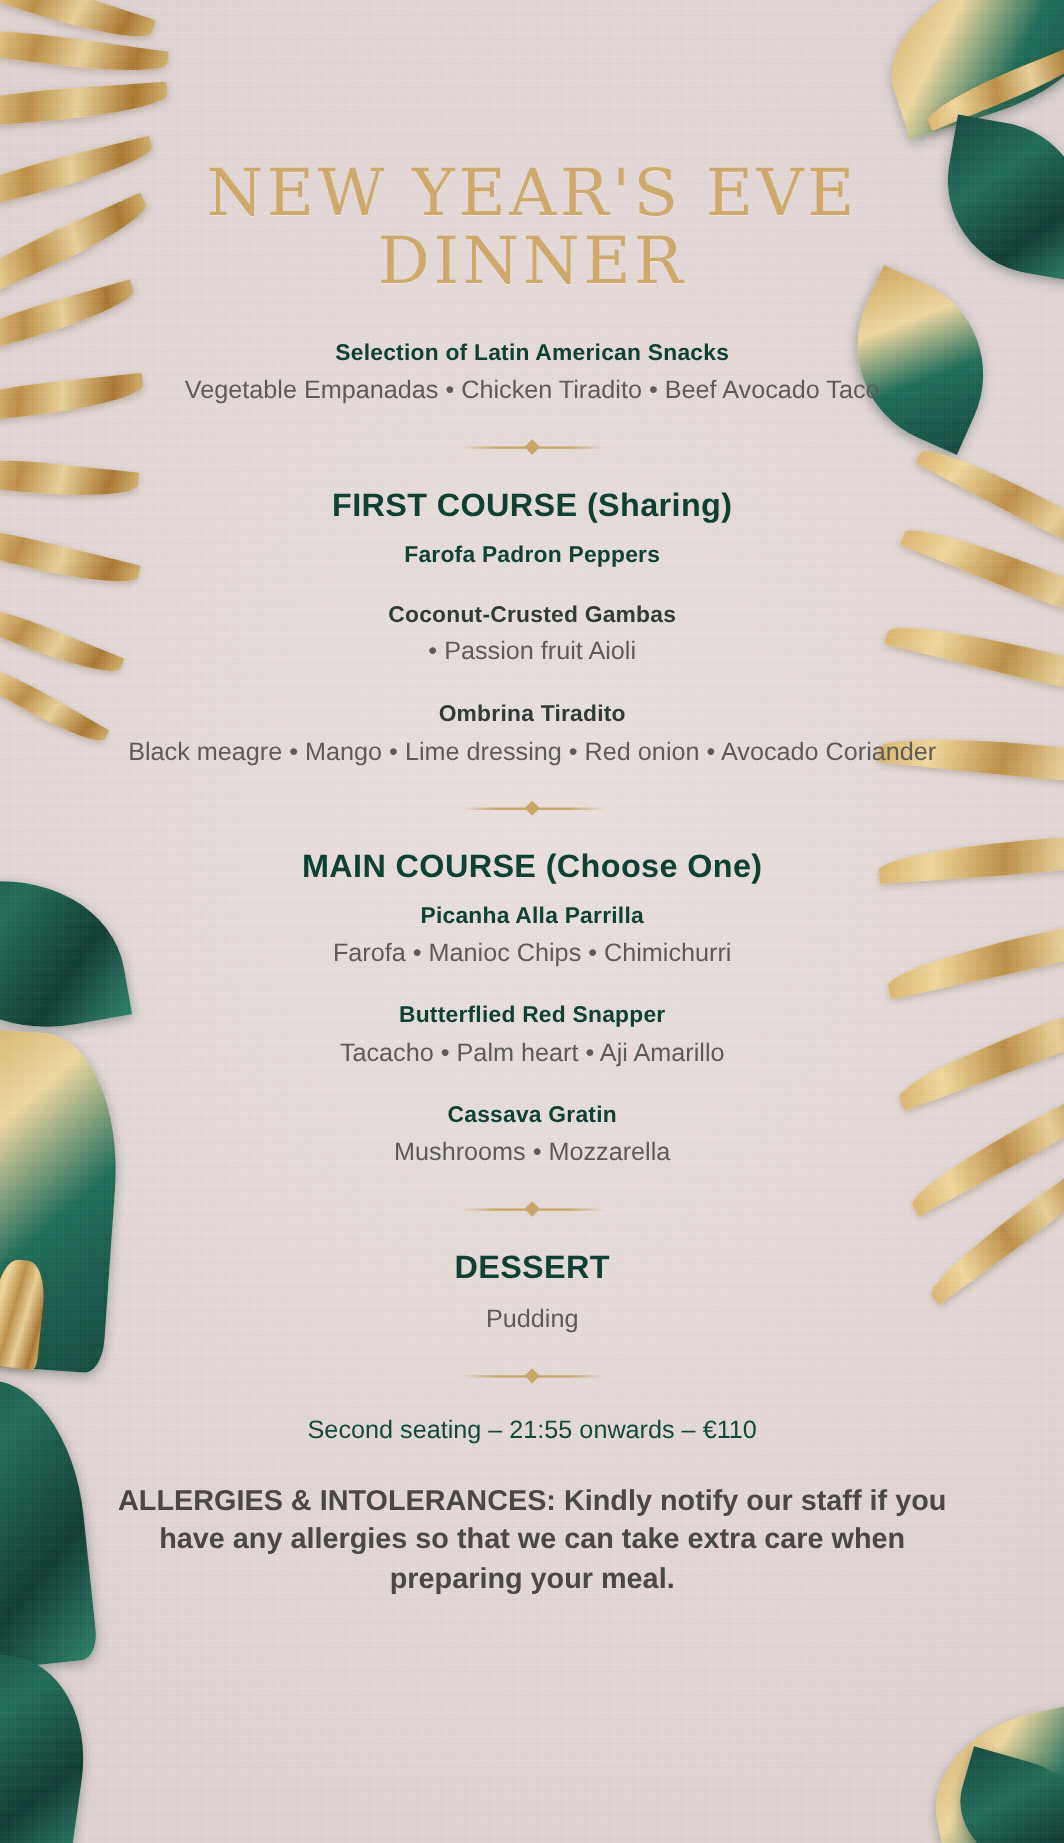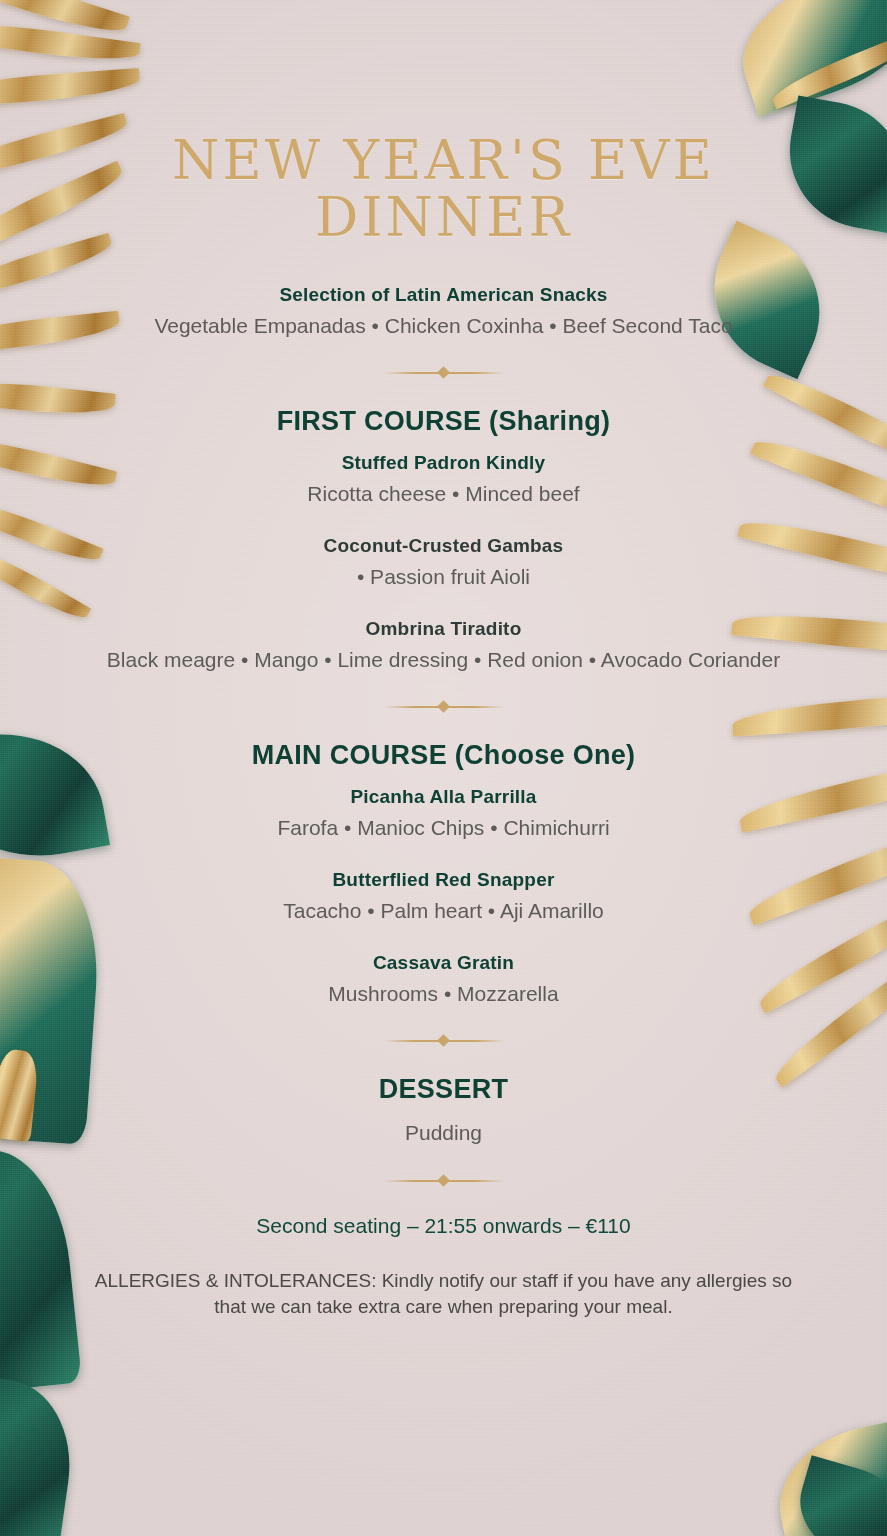--- a/index.html
+++ b/index.html
@@ -126,23 +126,23 @@
   .seating {
     margin-top: 14px;
     color: #11483a;
     font-size: 21px;
     line-height: 1.55;
     font-weight: 500;
   }
   .allergy {
     margin-top: 26px;
     color: #4a4846;
-    font-size: 19px;
+    font-size: 24px;
     line-height: 1.35;
-    font-weight: 400;
+    font-weight: 700;
     padding: 0 20px;
   }
 </style>
 </head>
 <body>
 
 <div class="page">
 
   <div class="frond thin" style="left:-40px; top:-10px; width:170px; height:26px; transform:rotate(18deg);"></div>
   <div class="frond thin" style="left:-50px; top:30px; width:190px; height:24px; transform:rotate(8deg);"></div>
@@ -184,31 +184,30 @@
 
   <div class="content">
 
     <h1 class="menu-title">
       <span>New Year's Eve</span>
       <span class="line2">Dinner</span>
     </h1>
 
     <div class="section">
       <div class="dish-name">Selection of Latin American Snacks</div>
-      <div class="dish-desc">Vegetable Empanadas • Chicken Coxinha • Beef Second Taco</div>
+      <div class="dish-desc">Vegetable Empanadas • Chicken Tiradito • Beef Avocado Taco</div>
     </div>
 
     <div class="divider"></div>
 
     <div class="section">
       <div class="course-heading">FIRST COURSE (Sharing)</div>
 
       <div class="group first">
-        <div class="dish-name">Stuffed Padron Kindly</div>
-        <div class="dish-desc">Ricotta cheese • Minced beef</div>
+        <div class="dish-name">Farofa Padron Peppers</div>
       </div>
 
       <div class="group">
         <div class="dish-name dark">Coconut-Crusted Gambas</div>
         <div class="dish-desc">• Passion fruit Aioli</div>
       </div>
 
       <div class="group">
         <div class="dish-name dark">Ombrina Tiradito</div>
         <div class="dish-desc">Black meagre • Mango • Lime dressing • Red onion • Avocado Coriander</div>

